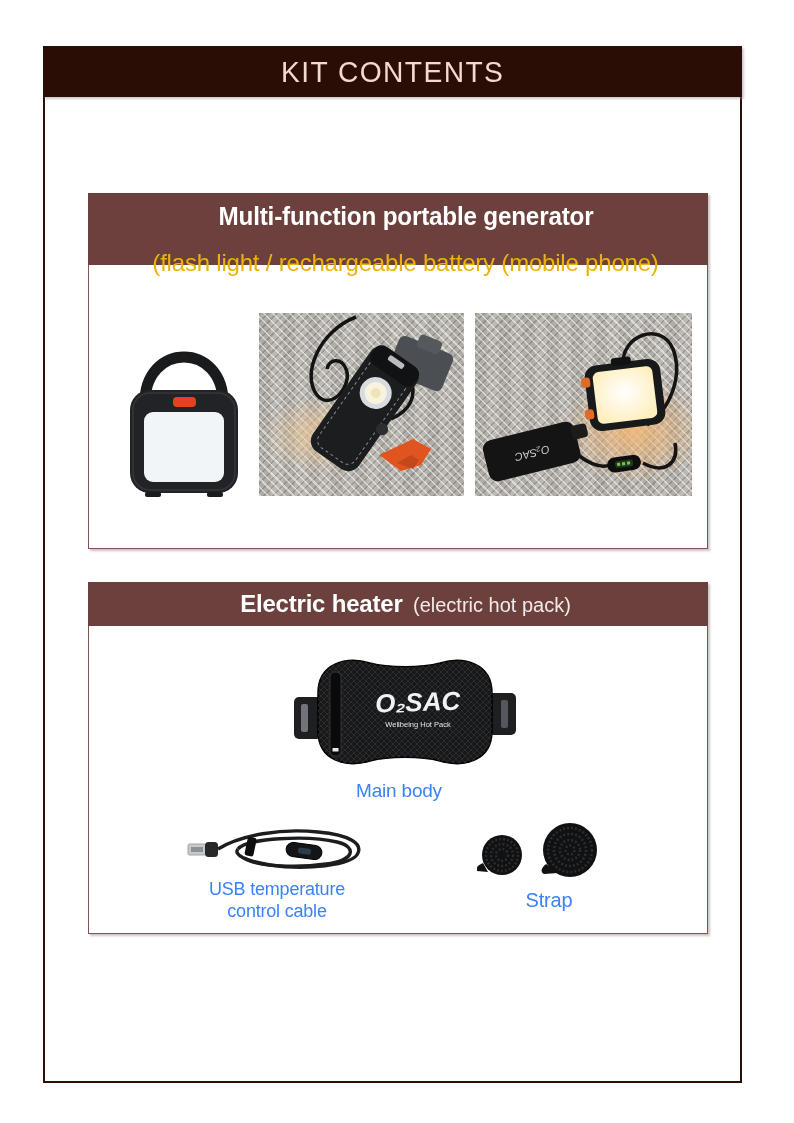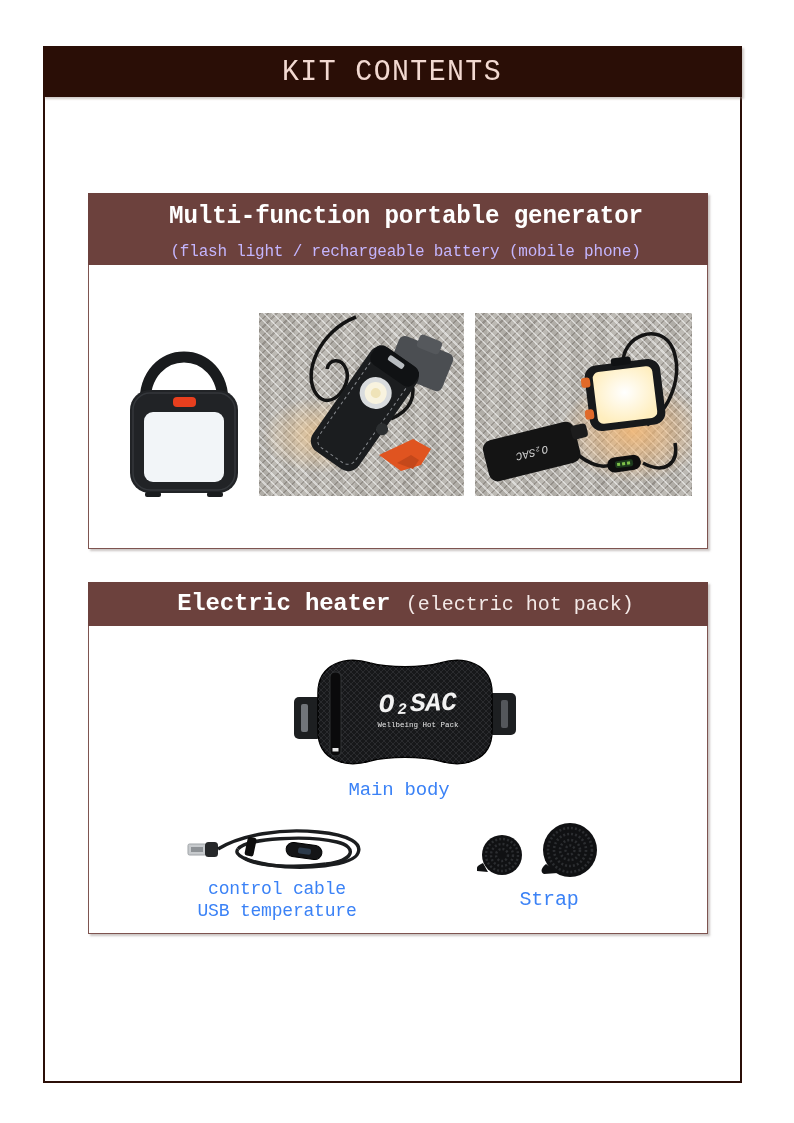--- a/index.html
+++ b/index.html
@@ -1,17 +1,17 @@
 <!DOCTYPE html>
 <html><head>
 <meta charset="utf-8">
 <style>
   html,body{margin:0;padding:0;background:#ffffff;}
   .page{position:relative;width:794px;height:1123px;background:#ffffff;overflow:hidden;
-        font-family:Liberation Mono, monospace;}
+        font-family:Liberation Sans, sans-serif;}
 
   
   .frame{position:absolute;left:43px;top:46px;width:699px;height:1037px;
          border:2px solid #2b0f08;box-sizing:border-box;}
   .header-bar{position:absolute;left:43px;top:46px;width:699px;height:51px;
               background:#2a0e06;display:flex;align-items:center;justify-content:center;
               box-shadow:2px 2px 2px rgba(150,140,135,.45);}
   .header-title{color:#f2d9d1;font-size:30px;font-weight:400;letter-spacing:1.5px;
                 transform:scaleX(.94);}
 
@@ -19,21 +19,21 @@
   .section-box{position:absolute;left:88px;width:620px;background:#ffffff;
                border:1.5px solid #7e5450;box-sizing:border-box;
                box-shadow:2px 2px 2px rgba(150,140,135,.5);}
   #box-generator{top:193px;height:356px;}
   #box-heater{top:582px;height:352px;}
   .section-bar{position:absolute;left:-1.5px;top:-1.5px;width:620px;background:#6c413d;
                color:#ffffff;text-align:center;box-sizing:border-box;padding-left:16px;}
   #box-generator .section-bar{height:72px;padding-top:9px;}
   #box-heater .section-bar{height:44px;line-height:44px;}
   .sec-title{font-size:25px;font-weight:bold;letter-spacing:-.2px;transform:scaleX(.97);}
-  .sec-sub{font-size:16px;font-weight:400;color:#c4b5fd;letter-spacing:-.2px;margin-top:12px;}
+  .sec-sub{font-size:24px;font-weight:400;color:#eab308;letter-spacing:-.2px;margin-top:18px;}
   .sec-title-inline{font-size:24px;font-weight:bold;letter-spacing:-.2px;margin-top:6px;}
   .sec-sub-inline{font-size:20px;font-weight:400;color:#f3e9e7;margin-left:6px;margin-top:14px;}
 
   
   .photo{position:absolute;overflow:hidden;}
   #photo-lantern{left:34px;top:119px;width:122px;height:186px;background:#ffffff;}
   #photo-flashlight{left:170px;top:119px;width:205px;height:183px;}
   #photo-lit{left:386px;top:119px;width:217px;height:183px;}
   .carpet{background-color:#b9b6b0;
     background-image:
@@ -191,22 +191,22 @@
         <g transform="rotate(12 64 24)">
           <rect x="60" y="14" width="9" height="19" rx="2.5" fill="#0d0d0d"></rect>
         </g>
         <g transform="rotate(8 118 28)">
           <rect x="100" y="21" width="36" height="14" rx="7" fill="#141517" stroke="#000000" stroke-width="1"></rect>
           <rect x="112" y="25" width="13" height="6" rx="2" fill="#2c3a4a"></rect>
         </g>
       </svg>
     </div>
     <div class="item-label" id="label-cable">
+      <div>USB temperature</div>
       <div>control cable</div>
-      <div>USB temperature</div>
     </div>
 
     <div class="figure" id="fig-straps">
       <svg viewBox="0 0 130 60">
         <g transform="translate(25,34)">
           <path d="M-19,8 C-24,10 -27,13 -25,16 L-14,17 Z" fill="#101113"></path>
           <circle r="20" fill="#101113"></circle>
           <circle r="16" fill="none" stroke="#2b2d30" stroke-width="2.4" stroke-dasharray="2 2"></circle>
           <circle r="11" fill="none" stroke="#2b2d30" stroke-width="2.4" stroke-dasharray="2 2"></circle>
           <circle r="6" fill="none" stroke="#2b2d30" stroke-width="2.4" stroke-dasharray="2 2"></circle>

